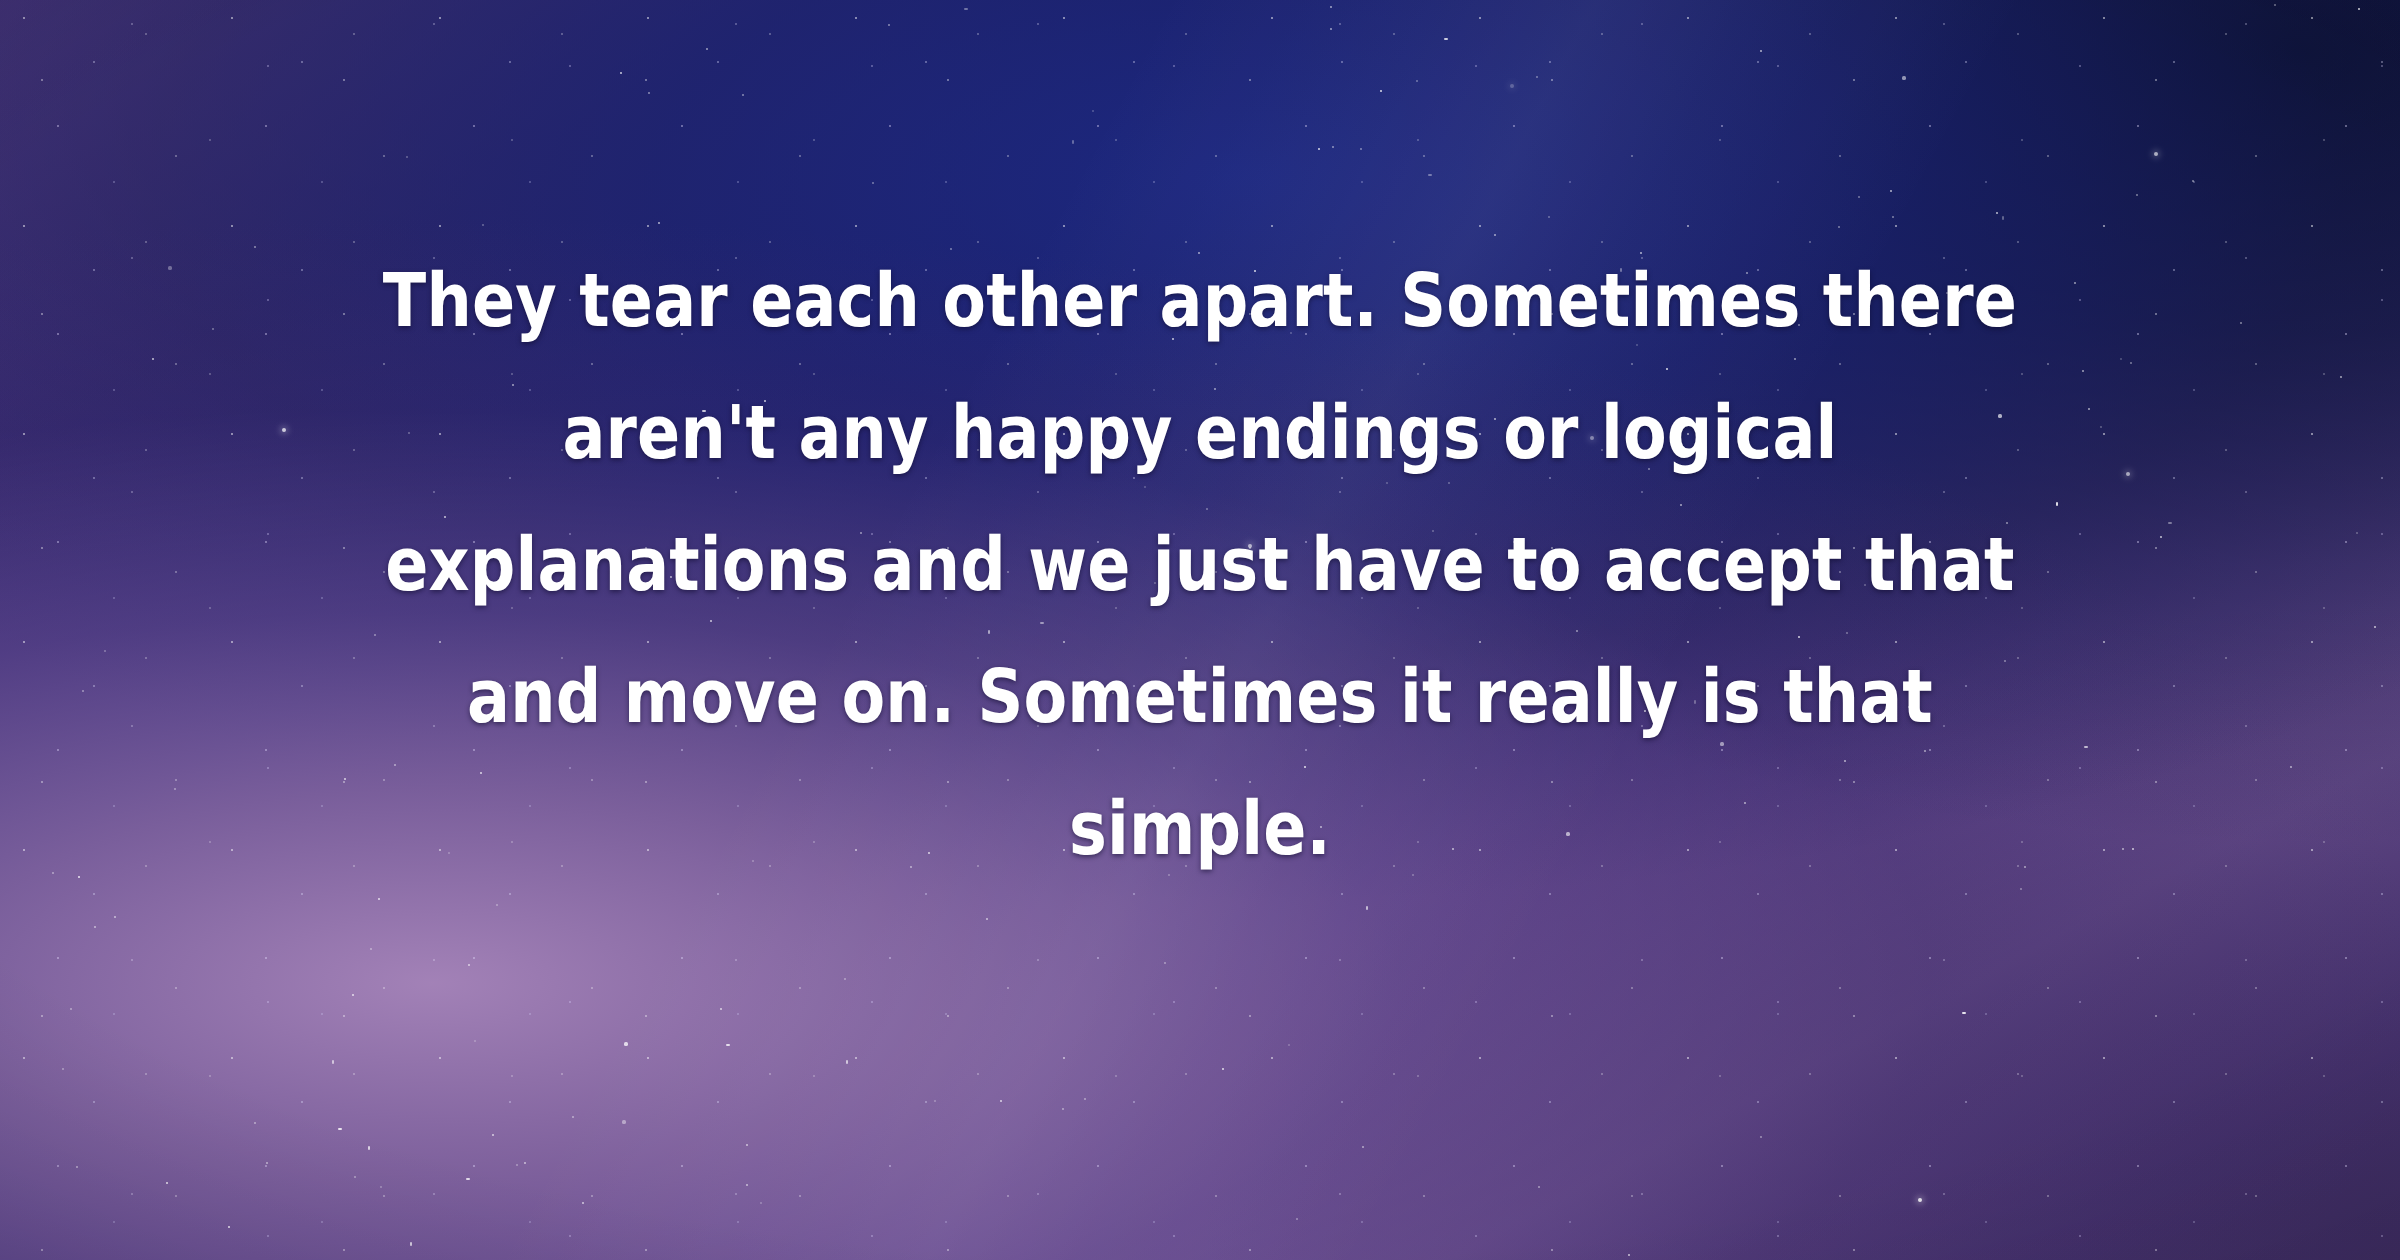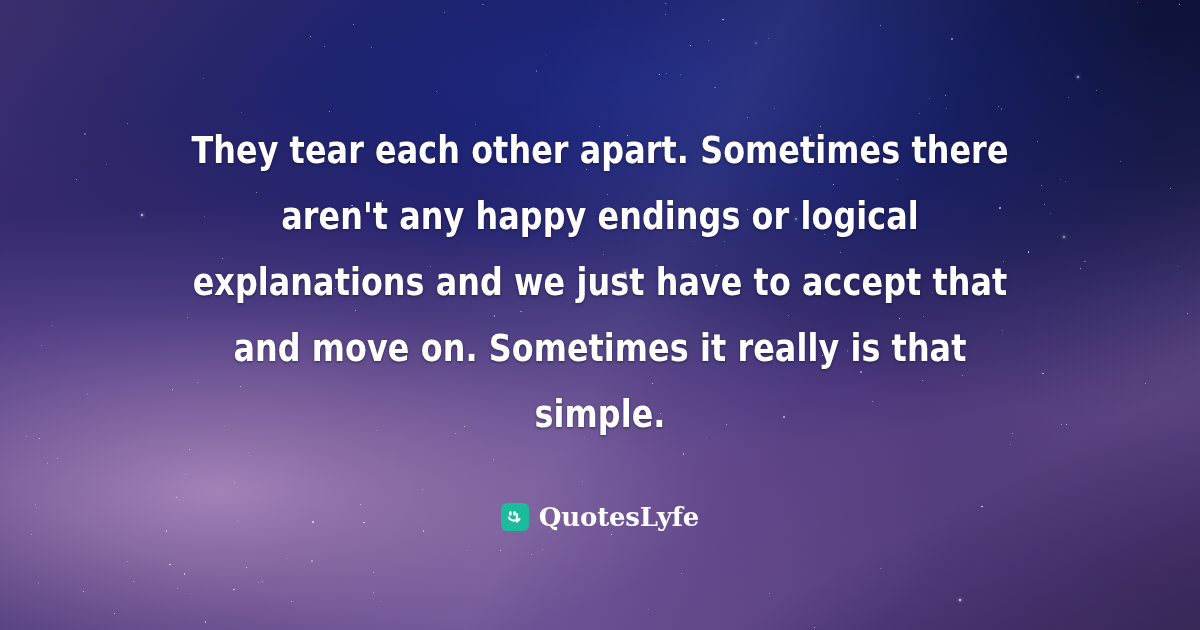--- a/index.html
+++ b/index.html
@@ -392,31 +392,15 @@
 
   <div id="content">
 
     <div id="quote">They tear each other apart. Sometimes there
 aren't any happy endings or logical
 explanations and we just have to accept that
 and move on. Sometimes it really is that
 simple.</div>
 
 
-    <div id="brand">
-      <span id="brand-icon">
-        <svg width="20" height="20" viewBox="0 0 20 20" aria-hidden="true">
-
-          <rect x="4.1" y="4.2" width="2.5" height="4.6" rx="1.25" fill="#ffffff"></rect>
-
-          <rect x="8.3" y="4.2" width="2.5" height="4.6" rx="1.25" fill="#ffffff"></rect>
-
-          <path d="M4.0 10.6 C5.4 13.9, 9.6 14.6, 12.0 12.2" stroke="#ffffff" stroke-width="2.2" fill="none" stroke-linecap="round"></path>
-
-          <path d="M12.0 7.0 L12.0 14.4" stroke="#ffffff" stroke-width="2.2" fill="none" stroke-linecap="round"></path>
-          <path d="M12.0 14.4 L14.4 12.1" stroke="#ffffff" stroke-width="2.2" fill="none" stroke-linecap="round"></path>
-        </svg>
-      </span>
-      <span id="brand-name">QuotesLyfe</span>
-    </div>
 
   </div>
 </div>
 
 </body></html>

